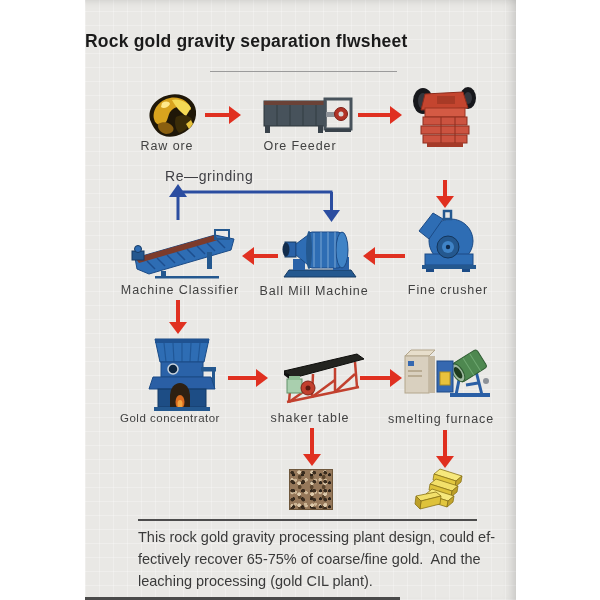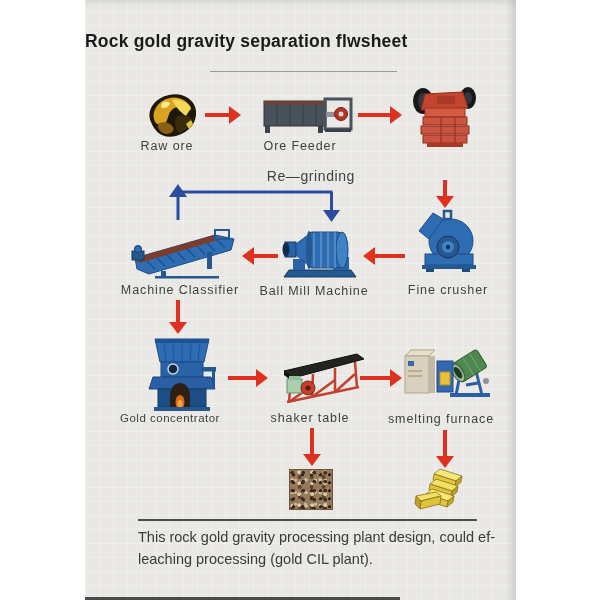--- a/index.html
+++ b/index.html
@@ -11,21 +11,21 @@
            repeating-linear-gradient(90deg, rgba(255,255,255,.28) 0 1px, transparent 1px 14px),
            repeating-linear-gradient(0deg, rgba(255,255,255,.28) 0 1px, transparent 1px 14px),
            var(--background,#e9e8e5);
          box-shadow: inset -10px 0 12px -8px rgba(0,0,0,.18), inset 0 8px 10px -8px rgba(0,0,0,.12);}
   .title{position:absolute;left:85px;top:31px;width:431px;text-align:left;
          font-size:17.5px;font-weight:bold;color:var(--title-text,#1a1a1a);letter-spacing:.2px;}
   .title-rule{position:absolute;left:210px;top:71px;width:187px;height:1px;background:#9b9b9b;}
   .node-label{position:absolute;text-align:center;font-size:12.5px;letter-spacing:.9px;
               color:var(--label-text,#414141);}
   .node-label.small{font-size:11.5px;letter-spacing:.5px;}
-  .regrind-label{position:absolute;left:165px;top:168px;width:190px;text-align:right;
+  .regrind-label{position:absolute;left:165px;top:168px;width:190px;text-align:left;
                  font-size:14px;letter-spacing:.6px;color:#3f3f44;}
   .machine{position:absolute;}
   .machine svg{display:block;width:100%;height:100%;}
   .arrow{position:absolute;}
   .arrow svg{display:block;width:100%;height:100%;}
   .red-fill{fill:var(--arrow-red,#e03020);}
   .blue-fill{fill:var(--regrind-blue,#2b4da0);}
   .mblue{fill:var(--machine-blue,#2e6db4);}
   .tailings{position:absolute;left:289px;top:469px;width:44px;height:41px;
             border:1px solid #6e573c;box-sizing:border-box;
@@ -340,16 +340,17 @@
         <polygon points="2,29 22,25 27,29 7,34" fill="#f2e06a"></polygon>
         <polygon points="7,34 27,29 26,37 6,42" fill="#dec23a"></polygon>
         <polygon points="2,29 7,34 6,42 1,37" fill="#bd9f28"></polygon>
       </g>
     </svg>
   </div>
 
   <div class="footer-rule"></div>
   <div class="footer">
     <div>This rock gold gravity processing plant design, could ef-</div>
+    <div>fectively recover 65-75% of coarse/fine gold.  And the</div>
     <div>leaching processing (gold CIL plant).</div>
   </div>
   <div class="bottom-bar"></div>
 </div>
 
 </body></html>

